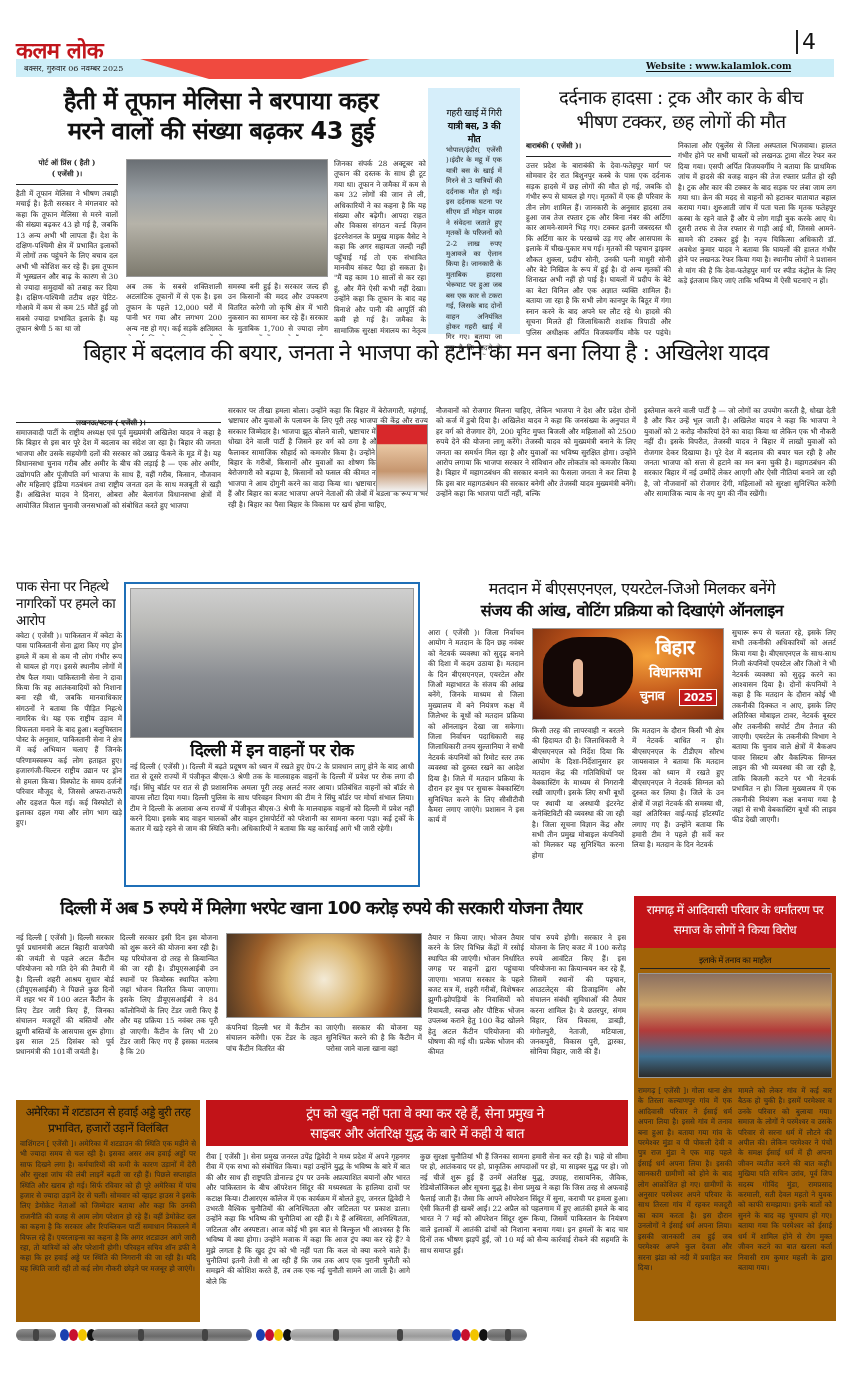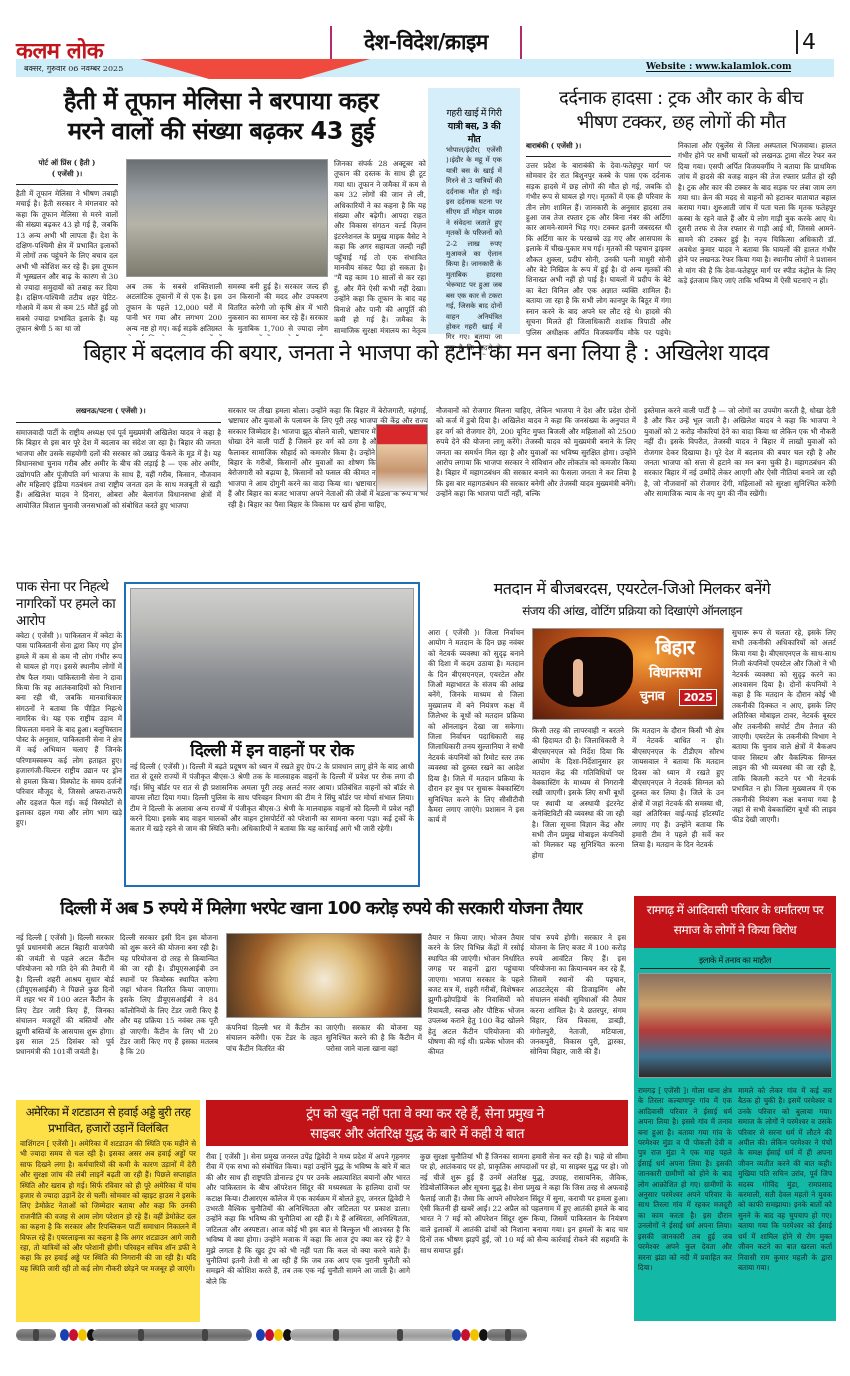--- a/index.html
+++ b/index.html
@@ -23,37 +23,36 @@
   #website { left: 646px; top: 61px; font-size: 9px; font-weight: bold; color: #111; border-bottom: 1px solid #111; }
 
   .photo-flood { background: linear-gradient(180deg,#6a6f74 0%,#9aa0a4 30%,#b6b3a9 55%,#7d7a6e 100%); }
   .photo-traffic { background: linear-gradient(180deg,#cfcfcf 0%,#b9b9b6 25%,#8a8d92 60%,#6b6f75 100%); }
   .photo-bihar { background: radial-gradient(ellipse at 60% 30%, #f5a23a 0%, #c2561a 45%, #5b1d0b 100%); }
   .photo-food { background: radial-gradient(circle at 50% 55%, #f3ead6 0%, #d9b26a 35%, #a0622b 65%, #4b3522 100%); }
   .photo-crowd { background: linear-gradient(180deg,#8b6f60 0%,#c9a26a 30%,#b23b3a 55%,#3f6f8f 80%,#2b2b2b 100%); }
   .photo-akh { background: linear-gradient(180deg,#d8282b 0%,#d8282b 28%,#e9c7a4 30%,#c6966f 70%,#f2f2f2 100%); }
 
   .bluebox { background: #d6eefa; }
-  .greenbox { background: #fde047; }
-  .creambox { background: #14b8a6; }
+  .greenbox { background: #a16207; }
+  .creambox { background: #a16207; }
   .redbar { background: #c21318; color: #fff; }
 
   
   .pill { position: absolute; height: 12px; top: 1329px; background: linear-gradient(180deg,#8e8e8e,#6a6a6a 60%,#8e8e8e); border-radius: 6px; }
   .knob { position: absolute; width: 6px; height: 12px; top: 0; background: #444; border-radius: 3px; }
   .dot { position: absolute; width: 9px; height: 12px; top: 1329px; border-radius: 50%; }
 </style>
 </head>
 <body>
 
 <div id="masthead" class="abs">
   <div id="strip" class="abs"></div>
   <div id="strip-tri" class="abs"></div>
   <div id="logo" class="abs">कलम लोक</div>
-  <div id="section" class="abs">देश-विदेश/क्राइम</div>
   <div id="pageno" class="abs">4</div>
   <div id="date" class="abs">बक्सर, गुरुवार 06 नवम्बर 2025</div>
   <div id="website" class="abs">Website : www.kalamlok.com</div>
 </div>
 
 <div class="abs" style="left:16px;top:86px;width:410px;height:250px;">
   <div class="abs hl" style="left:0;top:0;width:410px;font-size:24px;line-height:30px;">हैती में तूफान मेलिसा ने बरपाया कहर</div>
   <div class="abs hl" style="left:0;top:30px;width:410px;font-size:24px;line-height:30px;">मरने वालों की संख्या बढ़कर 43 हुई</div>
   <div class="abs txt dateline" style="left:0;top:72px;width:102px;text-align:center;">पोर्ट ऑ प्रिंस ( हैती )</div>
   <div class="abs txt dateline" style="left:0;top:83px;width:102px;text-align:center;">( एजेंसी )।</div>
@@ -75,43 +74,43 @@
   <div class="abs hl" style="left:0;top:0;width:310px;font-size:18.5px;line-height:24px;font-weight:normal;">दर्दनाक हादसा : ट्रक और कार के बीच</div>
   <div class="abs hl" style="left:0;top:24px;width:310px;font-size:18.5px;line-height:24px;font-weight:normal;">भीषण टक्कर, छह लोगों की मौत</div>
   <div class="abs txt dateline" style="left:0;top:55px;width:145px;">बाराबंकी ( एजेंसी )।</div>
   <div class="abs rule" style="left:0;top:70px;width:145px;"></div>
   <div class="abs txt" style="left:0;top:75px;width:145px;height:175px;">उत्तर प्रदेश के बाराबंकी के देवा-फतेहपुर मार्ग पर सोमवार देर रात बिशुनपुर कस्बे के पास एक दर्दनाक सड़क हादसे में छह लोगों की मौत हो गई, जबकि दो गंभीर रूप से घायल हो गए। मृतकों में एक ही परिवार के तीन लोग शामिल हैं। जानकारी के अनुसार हादसा तब हुआ जब तेज रफ्तार ट्रक और बिना नंबर की अर्टिगा कार आमने-सामने भिड़ गए। टक्कर इतनी जबरदस्त थी कि अर्टिगा कार के परखच्चे उड़ गए और आसपास के इलाके में चीख-पुकार मच गई। मृतकों की पहचान ड्राइवर शौकत शुक्ला, प्रदीप सोनी, उनकी पत्नी माधुरी सोनी और बेटे निखिल के रूप में हुई है। दो अन्य मृतकों की शिनाख्त अभी नहीं हो पाई है। घायलों में प्रदीप के बेटे का बेटा विनिल और एक अज्ञात व्यक्ति शामिल हैं। बताया जा रहा है कि सभी लोग कानपुर के बिठूर में गंगा स्नान करने के बाद अपने घर लौट रहे थे। हादसे की सूचना मिलते ही जिलाधिकारी शशांक त्रिपाठी और पुलिस अधीक्षक अर्पित विजयवर्गीय मौके पर पहुंचे। पुलिस ने स्थानीय लोगों की मदद से घायलों को कार से बाहर</div>
   <div class="abs txt" style="left:152px;top:55px;width:158px;height:195px;">निकाला और एंबुलेंस से जिला अस्पताल भिजवाया। हालत गंभीर होने पर सभी घायलों को लखनऊ ट्रामा सेंटर रेफर कर दिया गया। एसपी अर्पित विजयवर्गीय ने बताया कि प्राथमिक जांच में हादसे की वजह वाहन की तेज रफ्तार प्रतीत हो रही है। ट्रक और कार की टक्कर के बाद सड़क पर लंबा जाम लग गया था। क्रेन की मदद से वाहनों को हटाकर यातायात बहाल कराया गया। शुरुआती जांच में पता चला कि मृतक फतेहपुर कस्बा के रहने वाले हैं और ये लोग गाड़ी बुक करके आए थे। दूसरी तरफ से तेज रफ्तार से गाड़ी आई थी, जिससे आमने-सामने की टक्कर हुई है। नज़्य चिकित्सा अधिकारी डॉ. अवधेश कुमार यादव ने बताया कि घायलों की हालत गंभीर होने पर लखनऊ रेफर किया गया है। स्थानीय लोगों ने प्रशासन से मांग की है कि देवा-फतेहपुर मार्ग पर स्पीड कंट्रोल के लिए कड़े इंतजाम किए जाएं ताकि भविष्य में ऐसी घटनाएं न हों।</div>
 </div>
 
 <div class="abs" style="left:16px;top:338px;width:820px;height:230px;">
   <div class="abs hl" style="left:0;top:0;width:820px;font-size:22px;line-height:30px;font-weight:normal;letter-spacing:-0.8px;">बिहार में बदलाव की बयार, जनता ने भाजपा को हटाने का मन बना लिया है : अखिलेश यादव</div>
-  <div class="abs txt dateline" style="left:20px;top:68px;width:180px;padding-left:40px;">लखनऊ/पटना ( एजेंसी )।</div>
+  <div class="abs txt dateline" style="left:20px;top:80px;width:180px;padding-left:40px;">लखनऊ/पटना ( एजेंसी )।</div>
   <div class="abs rule" style="left:0;top:84px;width:205px;"></div>
   <div class="abs txt" style="left:0;top:90px;width:205px;height:115px;">समाजवादी पार्टी के राष्ट्रीय अध्यक्ष एवं पूर्व मुख्यमंत्री अखिलेश यादव ने कहा है कि बिहार से इस बार पूरे देश में बदलाव का संदेश जा रहा है। बिहार की जनता भाजपा और उसके सहयोगी दलों की सरकार को उखाड़ फेंकने के मूड में है। यह विधानसभा चुनाव गरीब और अमीर के बीच की लड़ाई है — एक ओर अमीर, उद्योगपति और पूंजीपति वर्ग भाजपा के साथ हैं, वहीं गरीब, किसान, नौजवान और महिलाएं इंडिया गठबंधन तथा राष्ट्रीय जनता दल के साथ मजबूती से खड़ी हैं। अखिलेश यादव ने दिनारा, ओबरा और बेलागंज विधानसभा क्षेत्रों में आयोजित विशाल चुनावी जनसभाओं को संबोधित करते हुए भाजपा</div>
   <div class="abs txt" style="left:212px;top:68px;width:200px;height:137px;">सरकार पर तीखा हमला बोला। उन्होंने कहा कि बिहार में बेरोजगारी, महंगाई, भ्रष्टाचार और युवाओं के पलायन के लिए पूरी तरह भाजपा की केंद्र और राज्य सरकार जिम्मेदार है। भाजपा झूठ बोलने वाली, भ्रष्टाचार में डूबी और जनता को धोखा देने वाली पार्टी है जिसने हर वर्ग को ठगा है और समाज में नफरत फैलाकर सामाजिक सौहार्द को कमजोर किया है। उन्होंने कहा कि भाजपा ने बिहार के गरीबों, किसानों और युवाओं का शोषण किया है। महंगाई और बेरोजगारी को बढ़ाया है, किसानों को फसल की कीमत नहीं मिल रही, जबकि भाजपा ने आय दोगुनी करने का वादा किया था। भ्रष्टाचार और घोटाले बढ़ रहे हैं और बिहार का बजट भाजपा अपने नेताओं की जेबों में बंडलों के रूप में भर रही है। बिहार का पैसा बिहार के विकास पर खर्च होना चाहिए,</div>
   <div class="abs img photo-akh" style="left:360px;top:86px;width:52px;height:68px;"></div>
   <div class="abs txt" style="left:420px;top:68px;width:200px;height:137px;">नौजवानों को रोजगार मिलना चाहिए, लेकिन भाजपा ने देश और प्रदेश दोनों को कर्ज में डुबो दिया है। अखिलेश यादव ने कहा कि जनसंख्या के अनुपात में हर वर्ग को रोजगार देंगे, 200 यूनिट मुफ्त बिजली और महिलाओं को 2500 रुपये देने की योजना लागू करेंगे। तेजस्वी यादव को मुख्यमंत्री बनाने के लिए जनता का समर्थन मिल रहा है और युवाओं का भविष्य सुरक्षित होगा। उन्होंने आरोप लगाया कि भाजपा सरकार ने संविधान और लोकतंत्र को कमजोर किया है। बिहार में महागठबंधन की सरकार बनाने का फैसला जनता ने कर लिया है कि इस बार महागठबंधन की सरकार बनेगी और तेजस्वी यादव मुख्यमंत्री बनेंगे। उन्होंने कहा कि भाजपा पार्टी नहीं, बल्कि</div>
   <div class="abs txt" style="left:628px;top:68px;width:192px;height:137px;">इस्तेमाल करने वाली पार्टी है — जो लोगों का उपयोग करती है, धोखा देती है और फिर उन्हें भूल जाती है। अखिलेश यादव ने कहा कि भाजपा ने युवाओं को 2 करोड़ नौकरियां देने का वादा किया था लेकिन एक भी नौकरी नहीं दी। इसके विपरीत, तेजस्वी यादव ने बिहार में लाखों युवाओं को रोजगार देकर दिखाया है। पूरे देश में बदलाव की बयार चल रही है और जनता भाजपा को सत्ता से हटाने का मन बना चुकी है। महागठबंधन की सरकार बिहार में नई उम्मीदें लेकर आएगी और ऐसी नीतियां बनाने जा रही है, जो नौजवानों को रोजगार देंगी, महिलाओं को सुरक्षा सुनिश्चित करेंगी और सामाजिक न्याय के नए युग की नींव रखेंगी।</div>
 </div>
 
 <div class="abs" style="left:16px;top:578px;width:106px;height:310px;">
   <div class="hl" style="font-size:13.5px;line-height:17px;text-align:left;font-weight:normal;">पाक सेना पर निहत्थे नागरिकों पर हमले का आरोप</div>
   <div class="txt" style="height:250px;margin-top:2px;">क्वेटा ( एजेंसी )। पाकिस्तान में क्वेटा के पास पाकिस्तानी सेना द्वारा किए गए ड्रोन हमले में कम से कम नौ लोग गंभीर रूप से घायल हो गए। इससे स्थानीय लोगों में रोष फैल गया। पाकिस्तानी सेना ने दावा किया कि वह आतंकवादियों को निशाना बना रही थी, जबकि मानवाधिकार संगठनों ने बताया कि पीड़ित निहत्थे नागरिक थे। यह एक राष्ट्रीय उड़ान में विफलता मनाने के बाद हुआ। बलूचिस्तान पोस्ट के अनुसार, पाकिस्तानी सेना ने क्षेत्र में कई अभियान चलाए हैं जिनके परिणामस्वरूप कई लोग हताहत हुए। हजारगंजी-चिल्टन राष्ट्रीय उद्यान पर ड्रोन से हमला किया। विस्फोट के समय दर्जनों परिवार मौजूद थे, जिससे अफरा-तफरी और दहशत फैल गई। कई विस्फोटों से इलाका दहल गया और लोग भाग खड़े हुए।</div>
 </div>
 
 <div class="abs" style="left:124px;top:582px;width:296px;height:305px;border:2px solid #1f6fb7;padding:4px;">
   <div class="img photo-traffic" style="width:284px;height:150px;"></div>
   <div class="hl" style="font-size:17px;line-height:24px;">दिल्ली में इन वाहनों पर रोक</div>
   <div class="txt" style="height:112px;">नई दिल्ली ( एजेंसी )। दिल्ली में बढ़ते प्रदूषण को ध्यान में रखते हुए ग्रेप-2 के प्रावधान लागू होने के बाद आधी रात से दूसरे राज्यों में पंजीकृत बीएस-3 श्रेणी तक के मालवाहक वाहनों के दिल्ली में प्रवेश पर रोक लगा दी गई। सिंघु बॉर्डर पर रात से ही प्रशासनिक अमला पूरी तरह अलर्ट नजर आया। प्रतिबंधित वाहनों को बॉर्डर से वापस लौटा दिया गया। दिल्ली पुलिस के साथ परिवहन विभाग की टीम ने सिंघु बॉर्डर पर मोर्चा संभाल लिया। टीम ने दिल्ली के अलावा अन्य राज्यों में पंजीकृत बीएस-3 श्रेणी के मालवाहक वाहनों को दिल्ली में प्रवेश नहीं करने दिया। इसके बाद वाहन चालकों और वाहन ट्रांसपोर्टरों को परेशानी का सामना करना पड़ा। कई ट्रकों के कतार में खड़े रहने से जाम की स्थिति बनी। अधिकारियों ने बताया कि यह कार्रवाई आगे भी जारी रहेगी।</div>
 </div>
 
 <div class="abs" style="left:428px;top:578px;width:408px;height:310px;">
-  <div class="abs hl" style="left:0;top:0;width:408px;font-size:16px;line-height:22px;font-weight:normal;">मतदान में बीजबरदस, एयरटेल-जिओ मिलकर बनेंगे</div>
-  <div class="abs hl" style="left:0;top:22px;width:408px;font-size:12px;line-height:22px;font-weight:normal;text-align:center;">संजय की आंख, वोटिंग प्रक्रिया को दिखाएंगे ऑनलाइन</div>
+  <div class="abs hl" style="left:0;top:0;width:408px;font-size:16px;line-height:22px;font-weight:normal;">मतदान में बीएसएनएल, एयरटेल-जिओ मिलकर बनेंगे</div>
+  <div class="abs hl" style="left:0;top:22px;width:408px;font-size:16px;line-height:22px;font-weight:bold;text-align:center;">संजय की आंख, वोटिंग प्रक्रिया को दिखाएंगे ऑनलाइन</div>
   <div class="abs txt" style="left:0;top:50px;width:96px;height:260px;">आरा ( एजेंसी )। जिला निर्वाचन आयोग ने मतदान के दिन छह नवंबर को नेटवर्क व्यवस्था को सुदृढ़ बनाने की दिशा में कदम उठाया है। मतदान के दिन बीएसएनएल, एयरटेल और जिओ महाभारत के संजय की आंख बनेंगे, जिनके माध्यम से जिला मुख्यालय में बने नियंत्रण कक्ष में जिलेभर के बूथों को मतदान प्रक्रिया को ऑनलाइन देखा जा सकेगा। जिला निर्वाचन पदाधिकारी सह जिलाधिकारी तनय सुल्तानिया ने सभी नेटवर्क कंपनियों को रिमोट स्तर तक व्यवस्था को दुरुस्त रखने का आदेश दिया है। जिले में मतदान प्रक्रिया के दौरान हर बूथ पर सुचारू वेबकास्टिंग सुनिश्चित करने के लिए सीसीटीवी कैमरा लगाए जाएंगे। प्रशासन ने इस कार्य में</div>
   <div class="abs img photo-bihar" style="left:104px;top:50px;width:192px;height:92px;">
     <div class="abs" style="left:10px;top:8px;width:90px;height:70px;background:#140806;border-radius:40% 30% 45% 35%;"></div>
     <div class="abs" style="left:40px;top:30px;width:10px;height:38px;background:#e9b99a;border-radius:5px;"></div>
     <div class="abs hl" style="left:96px;top:6px;width:92px;font-size:20px;line-height:24px;color:#fff;">बिहार</div>
     <div class="abs hl" style="left:96px;top:34px;width:92px;font-size:14px;line-height:18px;color:#fff;">विधानसभा</div>
     <div class="abs hl" style="left:96px;top:58px;width:46px;font-size:13px;line-height:18px;color:#fff;">चुनाव</div>
     <div class="abs hl" style="left:146px;top:60px;width:38px;font-size:11px;line-height:15px;color:#fff;background:#c4161c;border:1px solid #fff;">2025</div>
   </div>
   <div class="abs txt" style="left:104px;top:148px;width:92px;height:162px;">किसी तरह की लापरवाही न बरतने की हिदायत दी है। जिलाधिकारी ने बीएसएनएल को निर्देश दिया कि आयोग के दिशा-निर्देशानुसार हर मतदान केंद्र की गतिविधियों पर वेबकास्टिंग के माध्यम से निगरानी रखी जाएगी। इसके लिए सभी बूथों पर स्थायी या अस्थायी इंटरनेट कनेक्टिविटी की व्यवस्था की जा रही है। जिला सूचना विज्ञान केंद्र और सभी तीन प्रमुख मोबाइल कंपनियों को मिलकर यह सुनिश्चित करना होगा</div>

